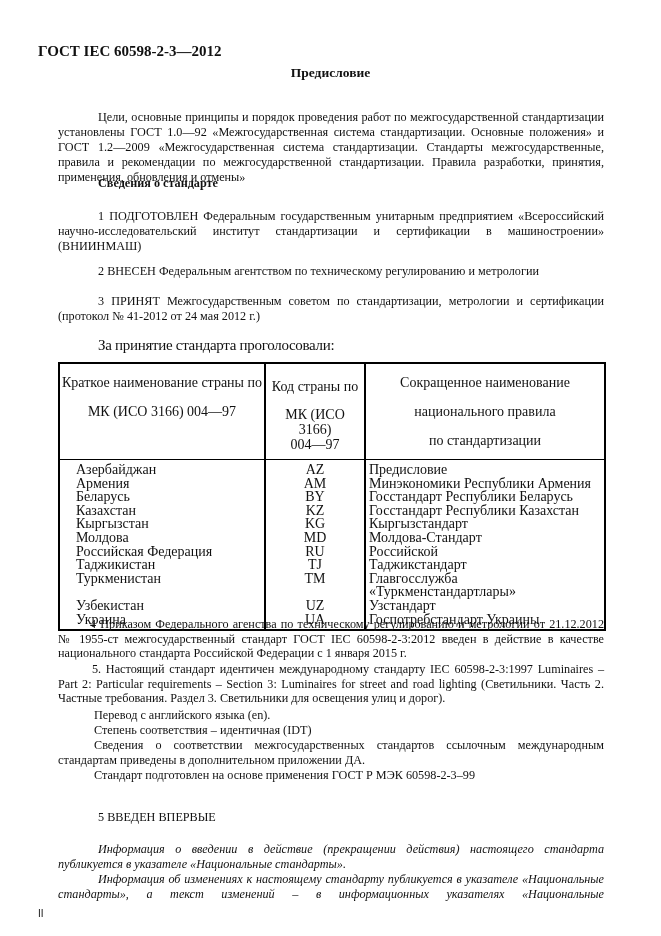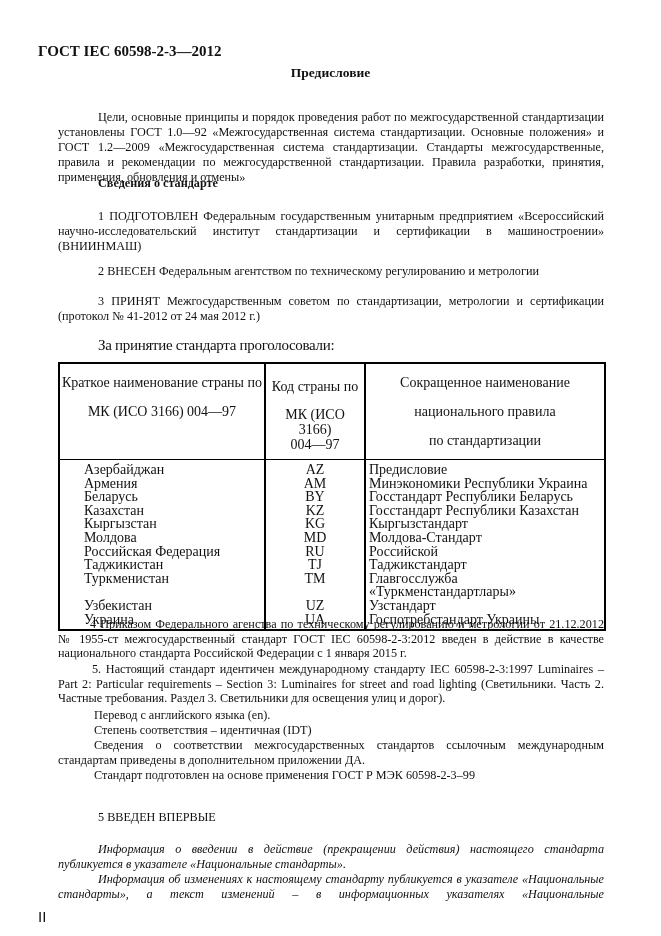--- a/index.html
+++ b/index.html
@@ -23,24 +23,24 @@
   }
   table.votes th { font-weight: normal; vertical-align: top; text-align: center;
     border-right: 2px solid #000; border-bottom: 1.5px solid #000; padding: 4px 2px 0; line-height: 29px; height: 80px; }
   table.votes th.c2 { line-height: 15px; padding-top: 15px; }
   table.votes th.c2 span { display:block; }
   table.votes th.c2 .gap { height: 13px; }
   table.votes th:last-child { border-right: none; }
   table.votes td { border-right: 2px solid #000; padding: 0 3px; line-height: 13.6px; vertical-align: top; }
   table.votes td:last-child { border-right: none; }
   table.votes td.code { text-align: center; }
-  table.votes td.name { padding-left: 24px; margin-left: 12px; }
+  table.votes td.name { padding-left: 16px; margin-left: 12px; }
   table.votes tr.first td { padding-top: 3px; }
   table.votes tr.last td { padding-bottom: 3px; }
-  .page-num { left: 38px; top: 908px; font-size: 15px; font-family: "Liberation Sans", sans-serif; }
+  .page-num { left: 38px; top: 908px; font-size: 10px; font-family: "Liberation Sans", sans-serif; }
 </style>
 </head>
 <body>
 
 <div class="abs doc-code">ГОСТ IEC 60598-2-3—2012</div>
 <div class="abs title">Предисловие</div>
 
 <div class="para" style="top:110px;"><span class="ind"></span><span>Цели, основные принципы и порядок проведения работ по межгосударственной стандартизации установлены ГОСТ 1.0—92 «Межгосударственная система стандартизации. Основные положения» и ГОСТ 1.2—2009 «Межгосударственная система стандартизации. Стандарты межгосударственные, правила и рекомендации по межгосударственной стандартизации. Правила разработки, принятия, применения, обновления и отмены»</span></div>
 <div class="para bold" style="top:176px; left:98px;">Сведения о стандарте</div>
 
@@ -71,21 +71,21 @@
   </thead>
   <tbody id="rows">
       <tr class="first">
         <td class="name">Азербайджан</td>
         <td class="code">AZ</td>
         <td class="body">Предисловие</td>
       </tr>
       <tr>
         <td class="name">Армения</td>
         <td class="code">AM</td>
-        <td class="body">Минэкономики Республики Украина</td>
+        <td class="body">Минэкономики Республики Армения</td>
       </tr>
       <tr>
         <td class="name">Беларусь</td>
         <td class="code">BY</td>
         <td class="body">Госстандарт Республики Беларусь</td>
       </tr>
       <tr>
         <td class="name">Казахстан</td>
         <td class="code">KZ</td>
         <td class="body">Госстандарт Республики Казахстан</td>

